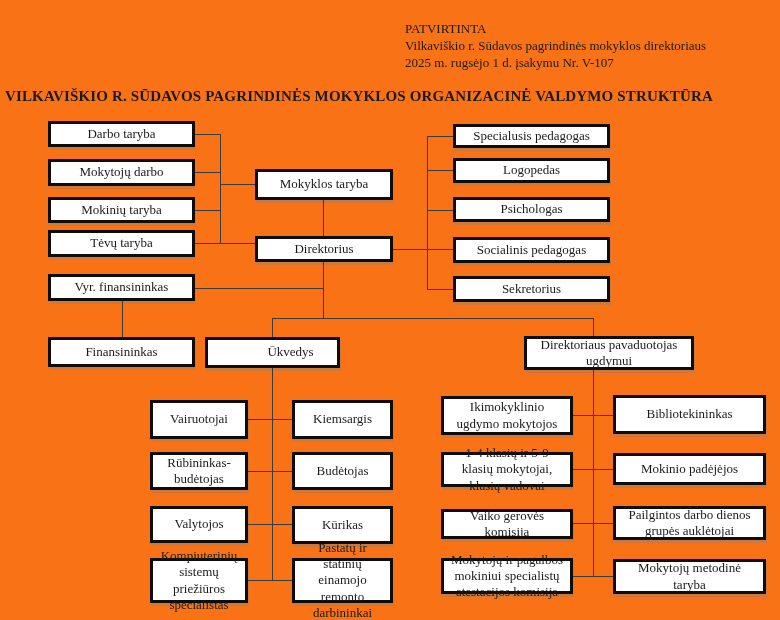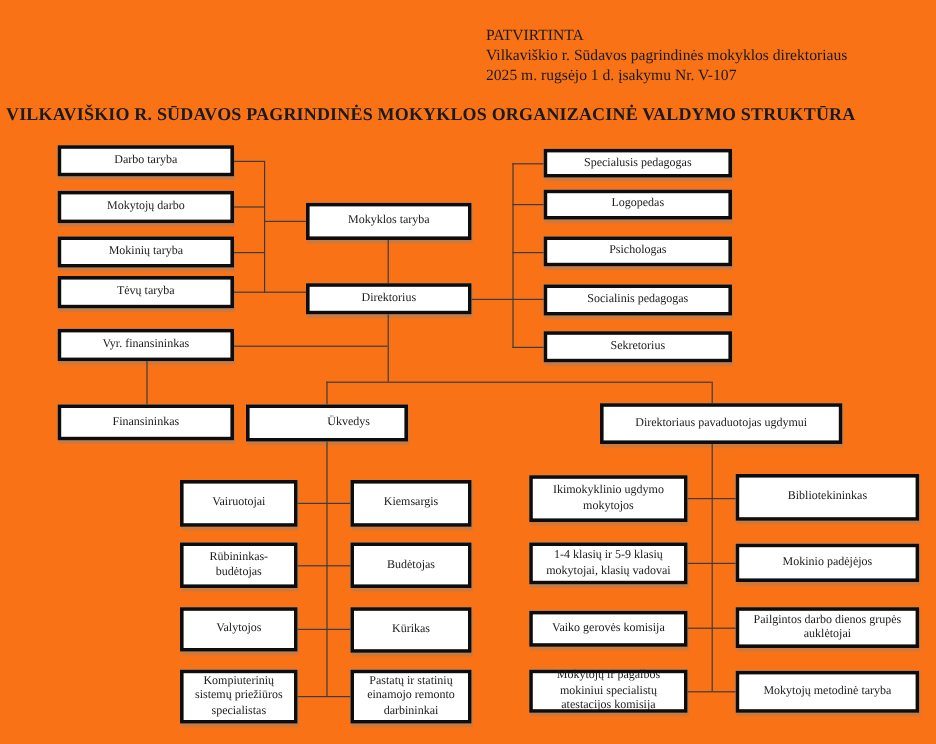--- a/index.html
+++ b/index.html
@@ -12,21 +12,21 @@
   .approval div{white-space:nowrap;}
   .doc-title{
     position:absolute;left:5px;top:88px;width:770px;
     font-size:15px;font-weight:bold;letter-spacing:.15px;white-space:nowrap;
   }
   .node{
     position:absolute;box-sizing:border-box;background:#fff;
     border:3px solid #0d0d0d;
     box-shadow:1px 3px 0 rgba(130,130,130,.35);
     display:flex;align-items:center;justify-content:center;
-    text-align:center;font-size:10px;line-height:1.25;padding:1px 5px;
+    text-align:center;font-size:13px;line-height:1.25;padding:1px 5px;
   }
   .h-line{position:absolute;height:1px;background:#3c3c3c;}
   .v-line{position:absolute;width:1px;background:#3c3c3c;}
 </style>
 </head>
 <body>
 
 <div class="page">
 
   <div class="approval">
@@ -40,21 +40,21 @@
   <div class="node" style="left:48px;top:121px;width:147px;height:26px;">Darbo taryba</div>
   <div class="node" style="left:48px;top:159px;width:147px;height:27px;">Mokytojų darbo</div>
   <div class="node" style="left:48px;top:197px;width:147px;height:26px;">Mokinių taryba</div>
   <div class="node" style="left:48px;top:230px;width:147px;height:27px;">Tėvų taryba</div>
   <div class="node" style="left:48px;top:274px;width:147px;height:27px;">Vyr. finansininkas</div>
   <div class="node" style="left:48px;top:337px;width:147px;height:30px;">Finansininkas</div>
 
   <div class="node" style="left:255px;top:169px;width:138px;height:31px;">Mokyklos taryba</div>
   <div class="node" style="left:255px;top:236px;width:138px;height:26px;">Direktorius</div>
   <div class="node" style="left:205px;top:337px;width:135px;height:31px;padding-left:41px;">Ūkvedys</div>
-  <div class="node" style="left:500px;top:336px;width:202px;height:34px;">Direktoriaus pavaduotojas ugdymui</div>
+  <div class="node" style="left:524px;top:336px;width:170px;height:34px;">Direktoriaus pavaduotojas ugdymui</div>
 
   <div class="node" style="left:453px;top:124px;width:157px;height:24px;">Specialusis pedagogas</div>
   <div class="node" style="left:453px;top:158px;width:157px;height:25px;">Logopedas</div>
   <div class="node" style="left:453px;top:197px;width:157px;height:25px;">Psichologas</div>
   <div class="node" style="left:453px;top:237px;width:157px;height:26px;">Socialinis pedagogas</div>
   <div class="node" style="left:453px;top:276px;width:157px;height:26px;">Sekretorius</div>
 
   <div class="node" style="left:150px;top:400px;width:98px;height:39px;">Vairuotojai</div>
   <div class="node" style="left:292px;top:400px;width:101px;height:39px;">Kiemsargis</div>
   <div class="node" style="left:150px;top:452px;width:98px;height:38px;">Rūbininkas-budėtojas</div>

